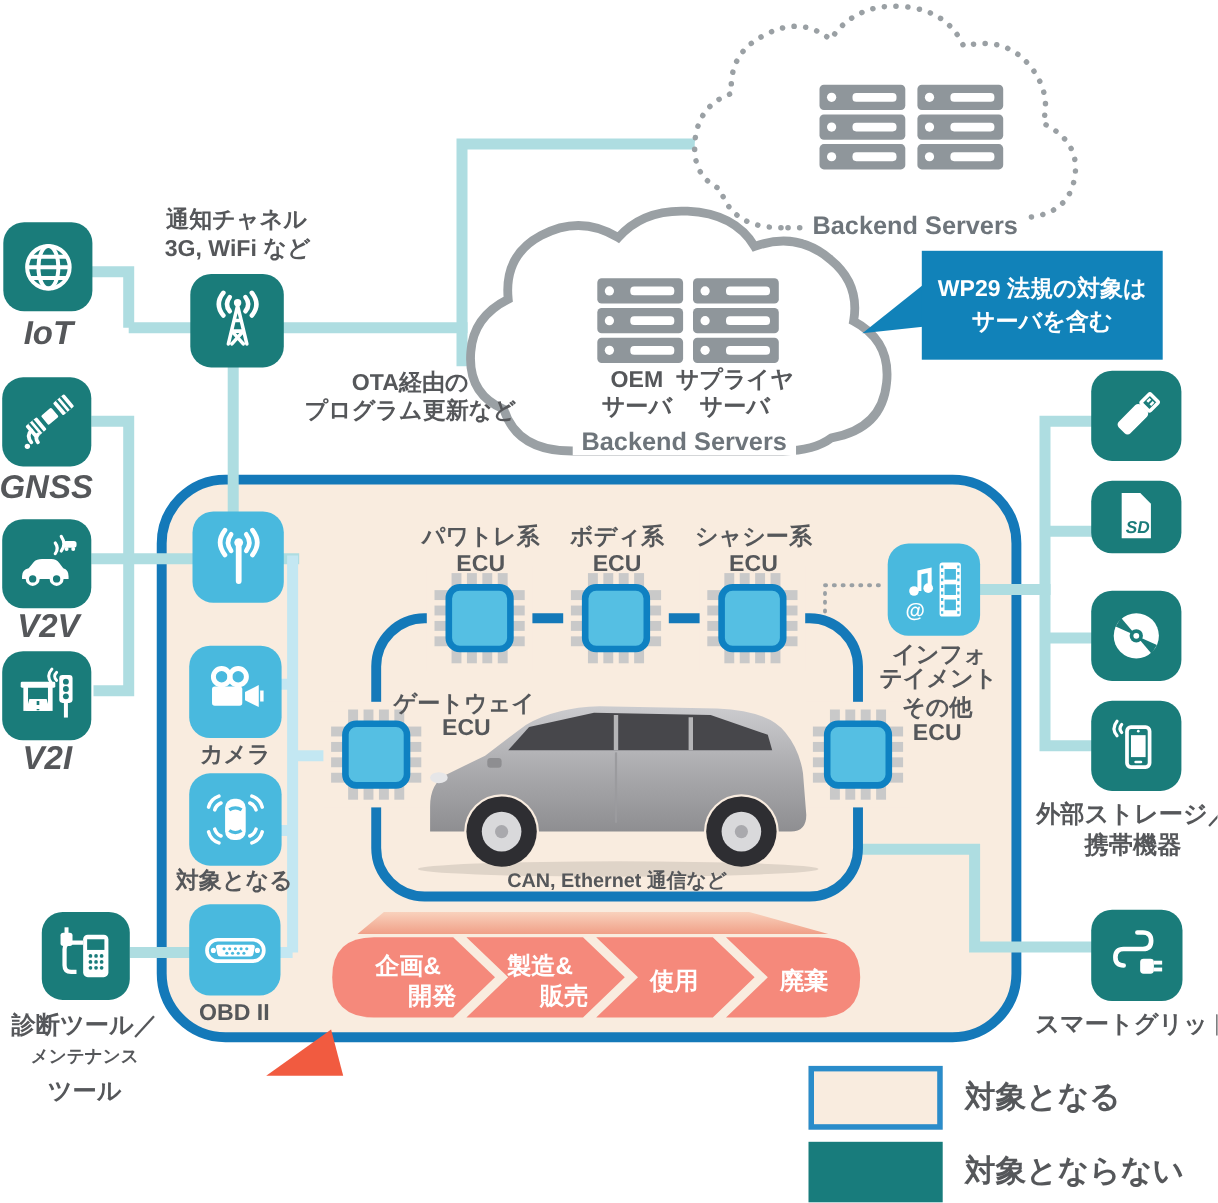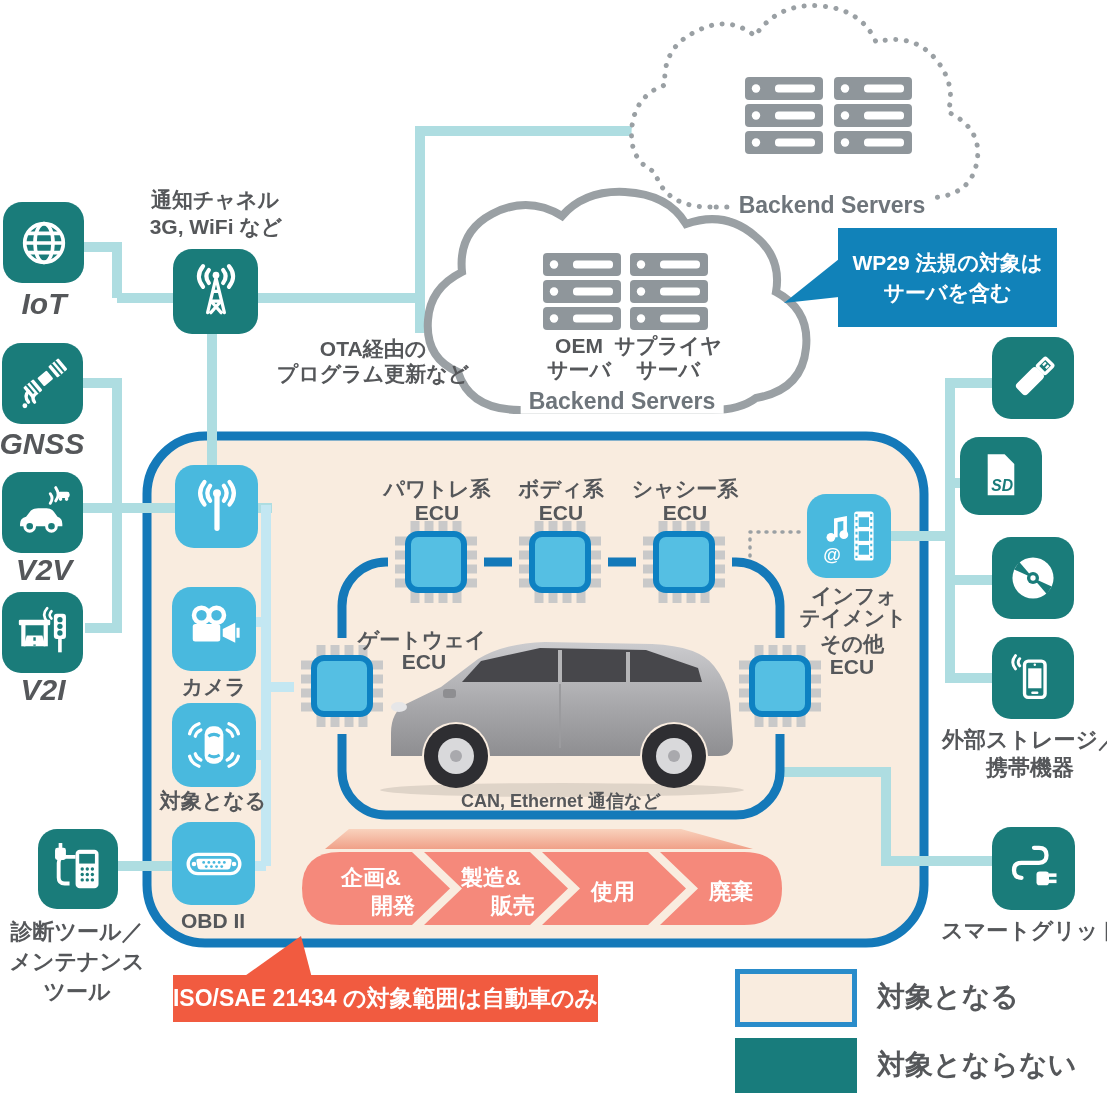--- a/index.html
+++ b/index.html
@@ -328,21 +328,21 @@
   <svg width="60" height="60" viewBox="0 0 48 48">
         <g transform="rotate(45 24 24)">
     <rect x="18" y="16" width="12" height="23" rx="3" fill="#fff"></rect>
     <rect x="19.5" y="5.5" width="9" height="9.5" rx="1" fill="none" stroke="#fff" stroke-width="2.6"></rect>
     <rect x="21.6" y="8" width="1.8" height="3.2" fill="#fff"></rect>
           <rect x="24.8" y="8" width="1.8" height="3.2" fill="#fff"></rect>
   </g>
       </svg>
 </div>
 
-<div class="ic tl" style="left:960px;top:437px;width:82px;height:78px">
+<div class="ic tl" style="left:992px;top:437px;width:82px;height:66px">
   <svg width="58" height="58" viewBox="0 0 48 48">
     <path d="M13 6 h14 l8 8 v26 h-22 z" fill="#fff"></path>
     <text x="16" y="36" font-size="13" font-style="italic" font-weight="bold" fill="#1a7c7a">SD</text>
   </svg>
 </div>
 
 <div class="ic tl" style="left:992px;top:537px;width:82px;height:82px">
   <svg width="58" height="58" viewBox="0 0 48 48">
     <circle cx="24" cy="24" r="17" fill="#fff"></circle>
     <path d="M24 24 L8.5 17 L12.5 10.5 Z" fill="#1a7c7a"></path>
@@ -388,21 +388,21 @@
   <div>WP29 法規の対象は</div>
   <div>サーバを含む</div>
 </div>
 
 <div class="lbl big" style="left:44px;top:304px">IoT</div>
 <div class="lbl big" style="left:42px;top:444px">GNSS</div>
 <div class="lbl big" style="left:44px;top:570px">V2V</div>
 <div class="lbl big" style="left:43px;top:690px">V2I</div>
 
 <div class="lbl" style="left:77px;top:932px;font-size:22px">診断ツール／</div>
-<div class="lbl" style="left:77px;top:962px;font-size:22px">メンテナンス</div>
+<div class="lbl" style="left:77px;top:962px;font-size:16px">メンテナンス</div>
 <div class="lbl" style="left:77px;top:992px;font-size:22px">ツール</div>
 
 <div class="lbl" style="left:437px;top:489px">パワトレ系</div>
 <div class="lbl" style="left:437px;top:513px">ECU</div>
 <div class="lbl" style="left:561px;top:489px">ボディ系</div>
 <div class="lbl" style="left:561px;top:513px">ECU</div>
 <div class="lbl" style="left:685px;top:489px">シャシー系</div>
 <div class="lbl" style="left:685px;top:513px">ECU</div>
 <div class="lbl" style="left:422px;top:640px">ゲートウェイ</div>
 <div class="lbl" style="left:424px;top:662px">ECU</div>
@@ -416,21 +416,20 @@
 <div class="lbl" style="left:213px;top:921px">OBD II</div>
 <div class="lbl" style="left:561px;top:801px;font-size:18px">CAN, Ethernet 通信など</div>
 
 <span class="clabel" style="left:371px;top:878px">企画&amp;</span>
 <span class="clabel" style="left:393px;top:906px">開発</span>
 <span class="clabel" style="left:491px;top:878px">製造&amp;</span>
 <span class="clabel" style="left:513px;top:906px">販売</span>
 <span class="clabel" style="left:613px;top:892px">使用</span>
 <span class="clabel" style="left:731px;top:892px">廃棄</span>
 
-<div class="isolbl">ISO/SAE 21434 の対象範囲は自動車のみ</div>
 
 <div class="lbl" style="left:1031px;top:740px;font-size:22px">外部ストレージ／</div>
 <div class="lbl" style="left:1030px;top:768px;font-size:22px">携帯機器</div>
 <div class="lbl" style="left:1031px;top:931px;font-size:22px">スマートグリッド</div>
 
 <div class="lgbox1"></div>
 <div class="lgbox2"></div>
 <div class="lgl" style="top:997px">対象となる</div>
 <div class="lgl" style="top:1065px">対象とならない</div>
 

